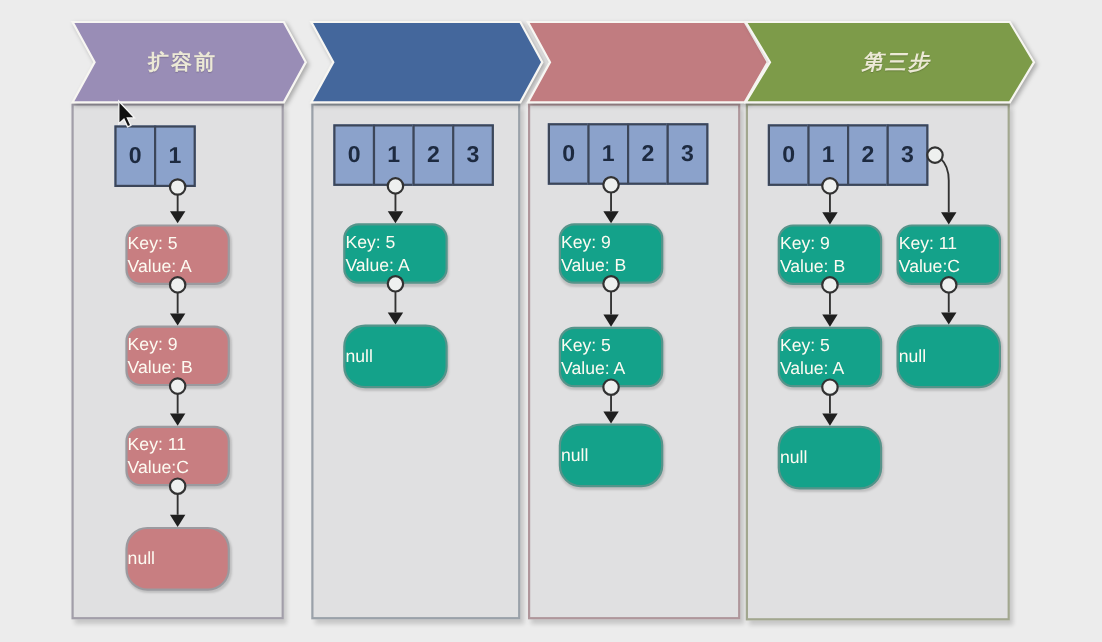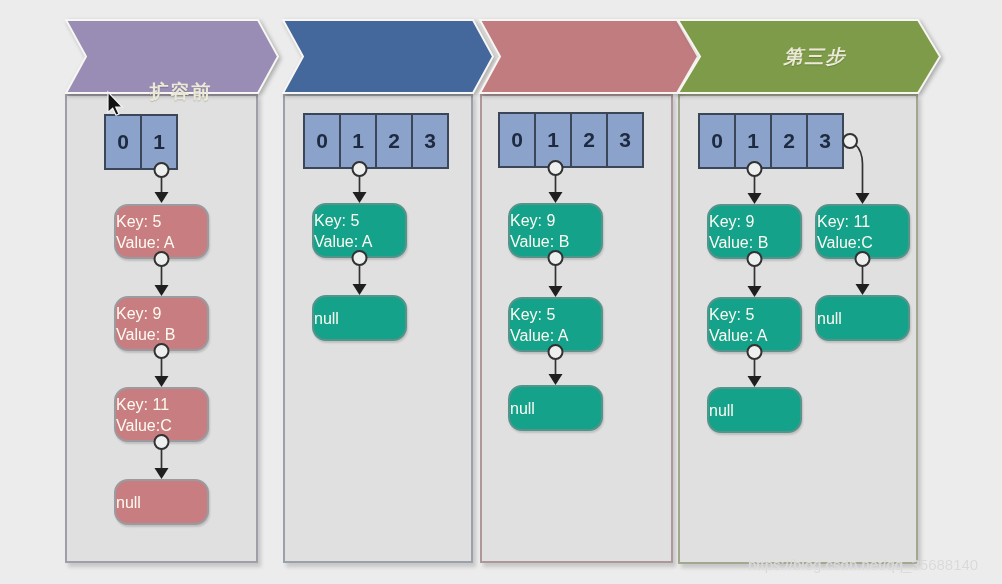--- a/index.html
+++ b/index.html
@@ -16,21 +16,21 @@
   .panel.p1{left:65px;width:193px;border-color:#a29ea9;}
   .panel.p2{left:283px;width:190px;border-color:#9aa1a9;}
   .panel.p3{left:480px;width:193px;border-color:#af969b;}
   .panel.p4{left:678px;width:240px;height:470px;border-color:#a2a78f;}
   
   .banner-label{
     position:absolute;top:20px;height:73px;display:flex;align-items:center;justify-content:center;
     color:#ece9d6;font-size:19px;font-weight:bold;letter-spacing:2px;z-index:7;
     text-shadow:0 1px 1px rgba(0,0,0,0.18);
   }
-  .bl1{left:101px;width:160px;margin-top:35px;}
+  .bl1{left:86px;width:160px;}
   .bl2{left:303px;width:174px;}
   .bl3{left:500px;width:160px;}
   .bl4{left:700px;width:230px;font-style:italic;}
   
   .bucket-array{position:absolute;display:flex;z-index:3;}
   .ba1{left:104px;top:114px;}
   .ba2{left:303px;top:113px;}
   .ba3{left:498px;top:112px;}
   .ba4{left:698px;top:113px;}
   .cell{
@@ -42,21 +42,21 @@
   
   .node{
     position:absolute;width:95px;height:55px;border-radius:14px;box-sizing:border-box;
     display:flex;flex-direction:column;align-items:flex-start;justify-content:center;
     color:#fdfbf2;font-size:16px;line-height:21px;z-index:3;
     box-shadow:1px 2px 2px rgba(0,0,0,0.15);
   }
   .node.pink{background:#c87e81;border:2px solid #9b9a9f;}
   .node.teal{background:#14a28a;border:2px solid #55948a;}
   .node .node-line:empty{display:none;}
-  .node.null-h{height:46px;}
+  .node.null-h{height:58px;border-radius:20px;}
   
   #overlay{position:absolute;left:0;top:0;z-index:5;pointer-events:none;}
   .banner{stroke:#f7f6f2;stroke-width:2;filter:drop-shadow(2px 2px 2px rgba(0,0,0,0.28));}
   .link-line{stroke:#323232;stroke-width:1.7;fill:none;}
   .link-dot{fill:#eef0ef;stroke:#323232;stroke-width:2;}
   .link-head{fill:#1f1f1f;}
   
   .watermark{
     position:absolute;left:748px;top:556px;width:246px;height:18px;z-index:8;
     color:rgba(215,215,215,0.95);font-size:15px;white-space:nowrap;
@@ -215,14 +215,13 @@
       <polygon class="link-head" points="855.5,284 869.5,284 862.5,295"></polygon>
       <circle class="link-dot" cx="862.5" cy="259" r="7"></circle>
     </g>
 
     <polygon points="108,92 108,112.5 112.7,108.3 116,115.3 119,114 115.8,107.2 122.3,107.2" fill="#111" stroke="#f5f5f5" stroke-width="1.2"></polygon>
   </svg>
 
   <div class="banner-label bl1">扩容前</div>
   <div class="banner-label bl4">第三步</div>
 
-  <div class="watermark">https://blog.csdn.net/qq_35688140</div>
 </div>
 
 </body></html>

